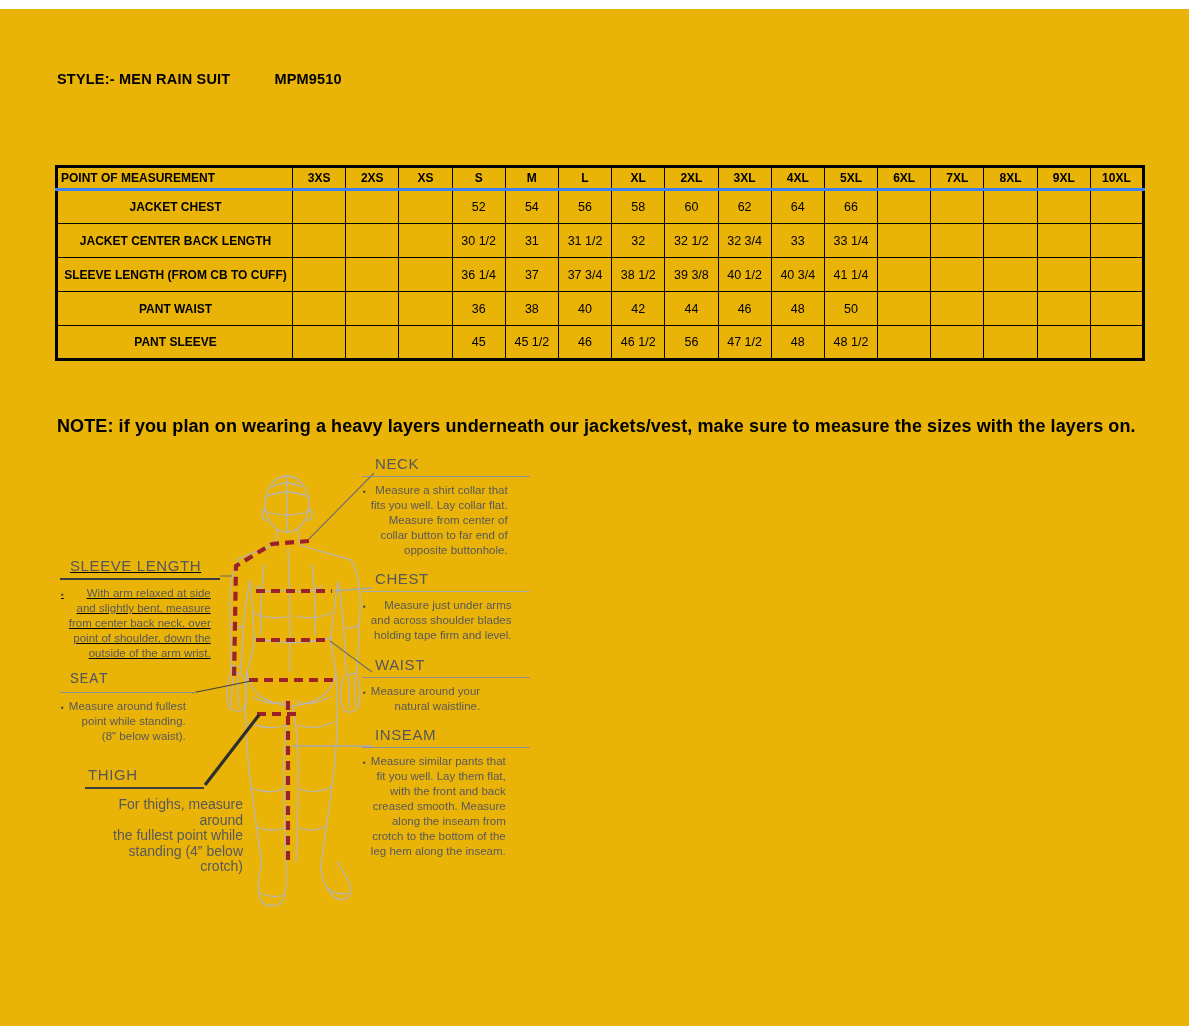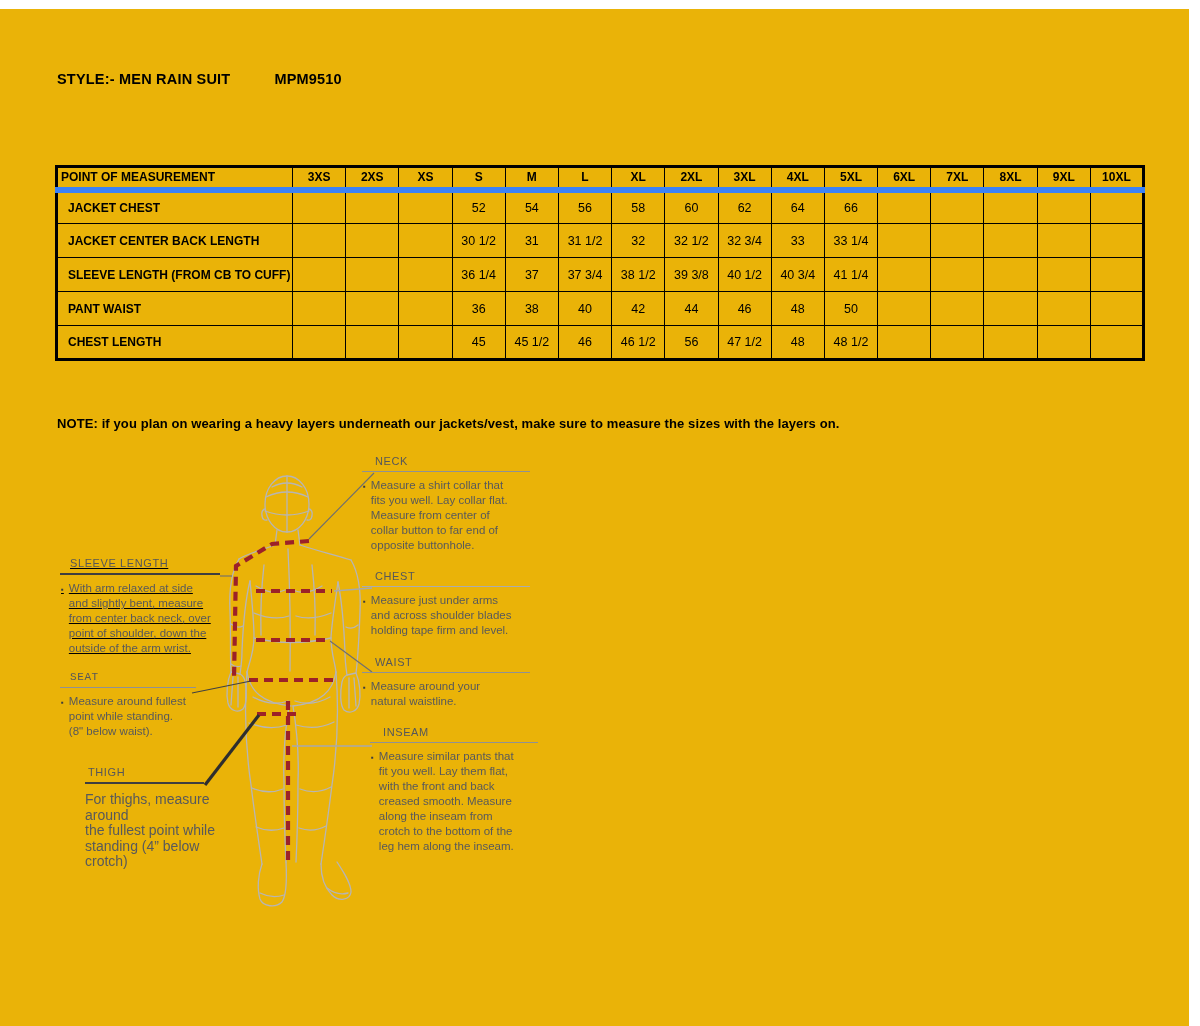--- a/index.html
+++ b/index.html
@@ -12,39 +12,39 @@
   .title-row { position:absolute; left:57px; top:62px; display:flex; gap:44px;
     font-size:14.5px; font-weight:bold; letter-spacing:0.2px; }
   
   .table-wrap { position:absolute; left:55px; top:156px; }
   table.size-chart { border-collapse:collapse; table-layout:fixed; width:1090px;
     border:3px solid #000; }
   table.size-chart th, table.size-chart td {
     border:1.6px solid #000; text-align:center; vertical-align:middle;
     font-size:12.5px; height:34px; padding:0 1px; overflow:hidden; white-space:nowrap; }
   table.size-chart thead th { height:23px; font-size:12px; font-weight:bold;
-    border-bottom:6px solid #3b82f6; }
+    border-bottom:3px solid #3b82f6; }
   table.size-chart th.poml { width:236px; text-align:left; padding-left:3px; }
-  table.size-chart td.rowlabel { text-align:left; font-weight:bold; font-size:12px;
-    padding-left:10px; }
+  table.size-chart td.rowlabel { text-align:center; font-weight:bold; font-size:12px;
+    padding-left:2px; }
   
-  .note { position:absolute; left:57px; top:407px; font-size:13px; font-weight:bold;
+  .note { position:absolute; left:57px; top:407px; font-size:18px; font-weight:bold;
     letter-spacing:0.1px; }
   
   .fig-svg { position:absolute; left:50px; top:440px; }
   .m-label { position:absolute; }
-  .m-head { font-size:11px; color:#56575a; letter-spacing:0.6px; padding-bottom:4px; }
+  .m-head { font-size:15px; color:#56575a; letter-spacing:0.6px; padding-bottom:4px; }
   .m-right { width:168px; }
   .m-right .m-head { padding-left:13px; border-bottom:1.5px solid #8f9194; }
   .u-dark { border-bottom:2px solid #3e3e40 !important; }
   .u-gray { border-bottom:1.5px solid #8f9194; }
   .u-thick { border-bottom:2.5px solid #3e3e40 !important; }
   .m-body { display:flex; margin-top:6px; }
   .bullet { font-size:8px; color:#3c3c3e; line-height:15px; margin:1px 5px 0 1px; }
-  .m-desc { font-size:11.5px; line-height:15px; color:#58595b; white-space:pre-line; }
+  .m-desc { font-size:11.5px; line-height:15px; color:#58595b; white-space:pre-line;text-align:right; }
   .m-desc.plain { font-size:14px; line-height:15.5px; margin-top:8px; }
 </style>
 </head>
 <body>
 
 <div class="page">
 
   <div class="title-row">
     <span>STYLE:- MEN RAIN SUIT</span>
     <span>MPM9510</span>
@@ -144,21 +144,21 @@
             <td>46</td>
             <td>48</td>
             <td>50</td>
             <td></td>
             <td></td>
             <td></td>
             <td></td>
             <td></td>
           </tr>
           <tr>
-            <td class="rowlabel">CHEST LENGTH</td>
+            <td class="rowlabel">PANT SLEEVE</td>
             <td></td>
             <td></td>
             <td></td>
             <td>45</td>
             <td>45 1/2</td>
             <td>46</td>
             <td>46 1/2</td>
             <td>56</td>
             <td>47 1/2</td>
             <td>48</td>
@@ -276,21 +276,21 @@
 
   <div class="m-label m-right" style="left:362px; top:647px;">
     <div class="m-head">WAIST</div>
     <div class="m-body">
       <span class="bullet">▪</span>
       <div class="m-desc">Measure around your
 natural waistline.</div>
     </div>
   </div>
 
-  <div class="m-label m-right" style="left:370px; top:717px;">
+  <div class="m-label m-right" style="left:362px; top:717px;">
     <div class="m-head">INSEAM</div>
     <div class="m-body">
       <span class="bullet">▪</span>
       <div class="m-desc">Measure similar pants that
 fit you well. Lay them flat,
 with the front and back
 creased smooth. Measure
 along the inseam from
 crotch to the bottom of the
 leg hem along the inseam.</div>

